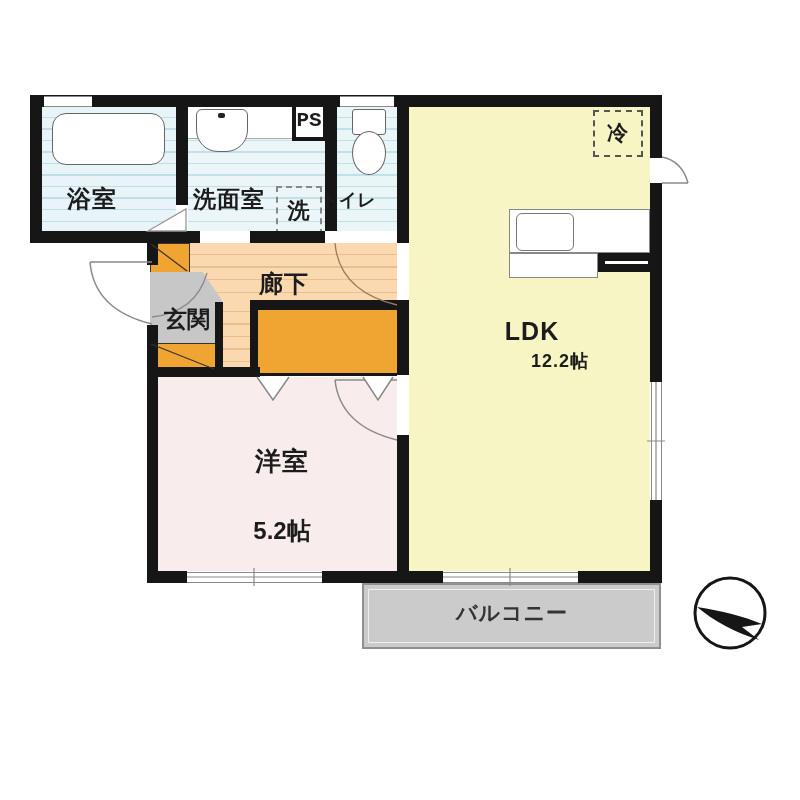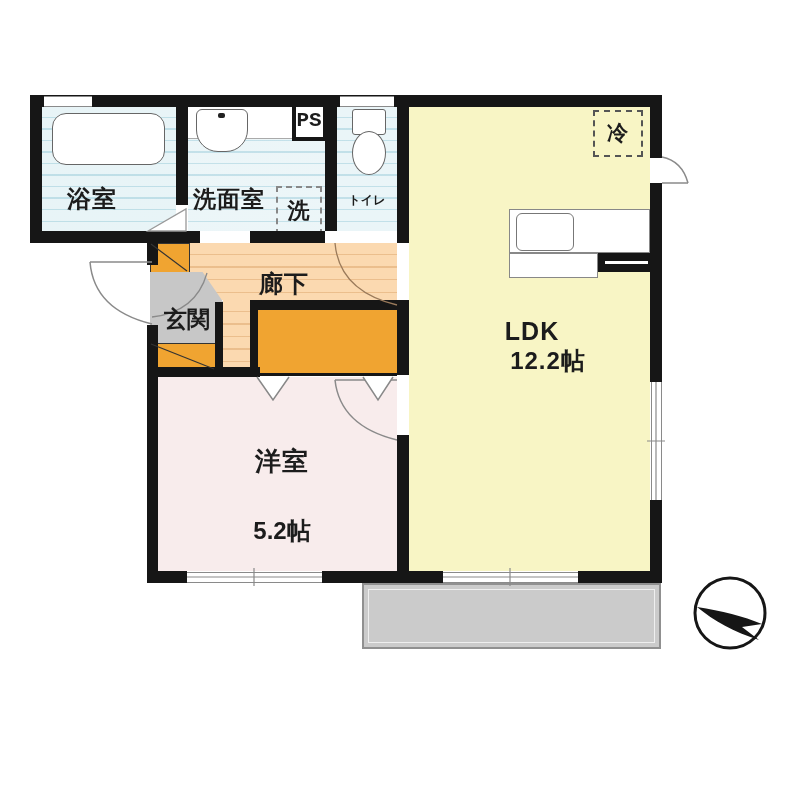--- a/index.html
+++ b/index.html
@@ -111,23 +111,24 @@
     <path d="M510,568 L510,586 M443,577 L578,577" stroke="#8a8a8a" stroke-width="1.2" fill="none"></path>
     <path d="M647,441 L665,441 M656,382 L656,500" stroke="#8a8a8a" stroke-width="1.2" fill="none"></path>
 
     <circle cx="730" cy="613" r="35" fill="#fff" stroke="#161616" stroke-width="3"></circle>
     <path d="M697,607 C722,611 743,616 762,624 L742,627 L759,640 C734,632 714,621 697,607 Z" fill="#161616"></path>
   </svg>
 
   <div class="lbl" style="left:92px;top:199px;font-size:24px;">浴室</div>
   <div class="lbl" style="left:229px;top:199px;font-size:23px;">洗面室</div>
   <div class="lbl" style="left:299px;top:211px;font-size:22px;">洗</div>
-  <div class="lbl" style="left:367px;top:200px;font-size:12px;letter-spacing:0;">トイレ</div>
+  <div class="lbl" style="left:348px;top:200px;font-size:18px;letter-spacing:0;">トイレ</div>
   <div class="lbl" style="left:309px;top:120px;font-size:21px;letter-spacing:0;font-family:Liberation Mono, monospace;">PS</div>
   <div class="lbl" style="left:618px;top:133px;font-size:21px;">冷</div>
   <div class="lbl" style="left:532px;top:331px;font-size:25px;">LDK</div>
-  <div class="lbl" style="left:548px;top:361px;font-size:24px;">12.2帖</div>
+  <div class="lbl" style="left:560px;top:361px;font-size:18px;">12.2帖</div>
   <div class="lbl" style="left:284px;top:284px;font-size:24px;">廊下</div>
   <div class="lbl" style="left:187px;top:319px;font-size:23px;letter-spacing:0;">玄関</div>
   <div class="lbl" style="left:282px;top:461px;font-size:26px;">洋室</div>
   <div class="lbl" style="left:282px;top:491px;font-size:24px;letter-spacing:0;margin-top:40px;">5.2帖</div>
+  <div class="lbl" style="left:512px;top:613px;font-size:21px;color:#333;">バルコニー</div>
 
 </div>
 
 </body></html>

